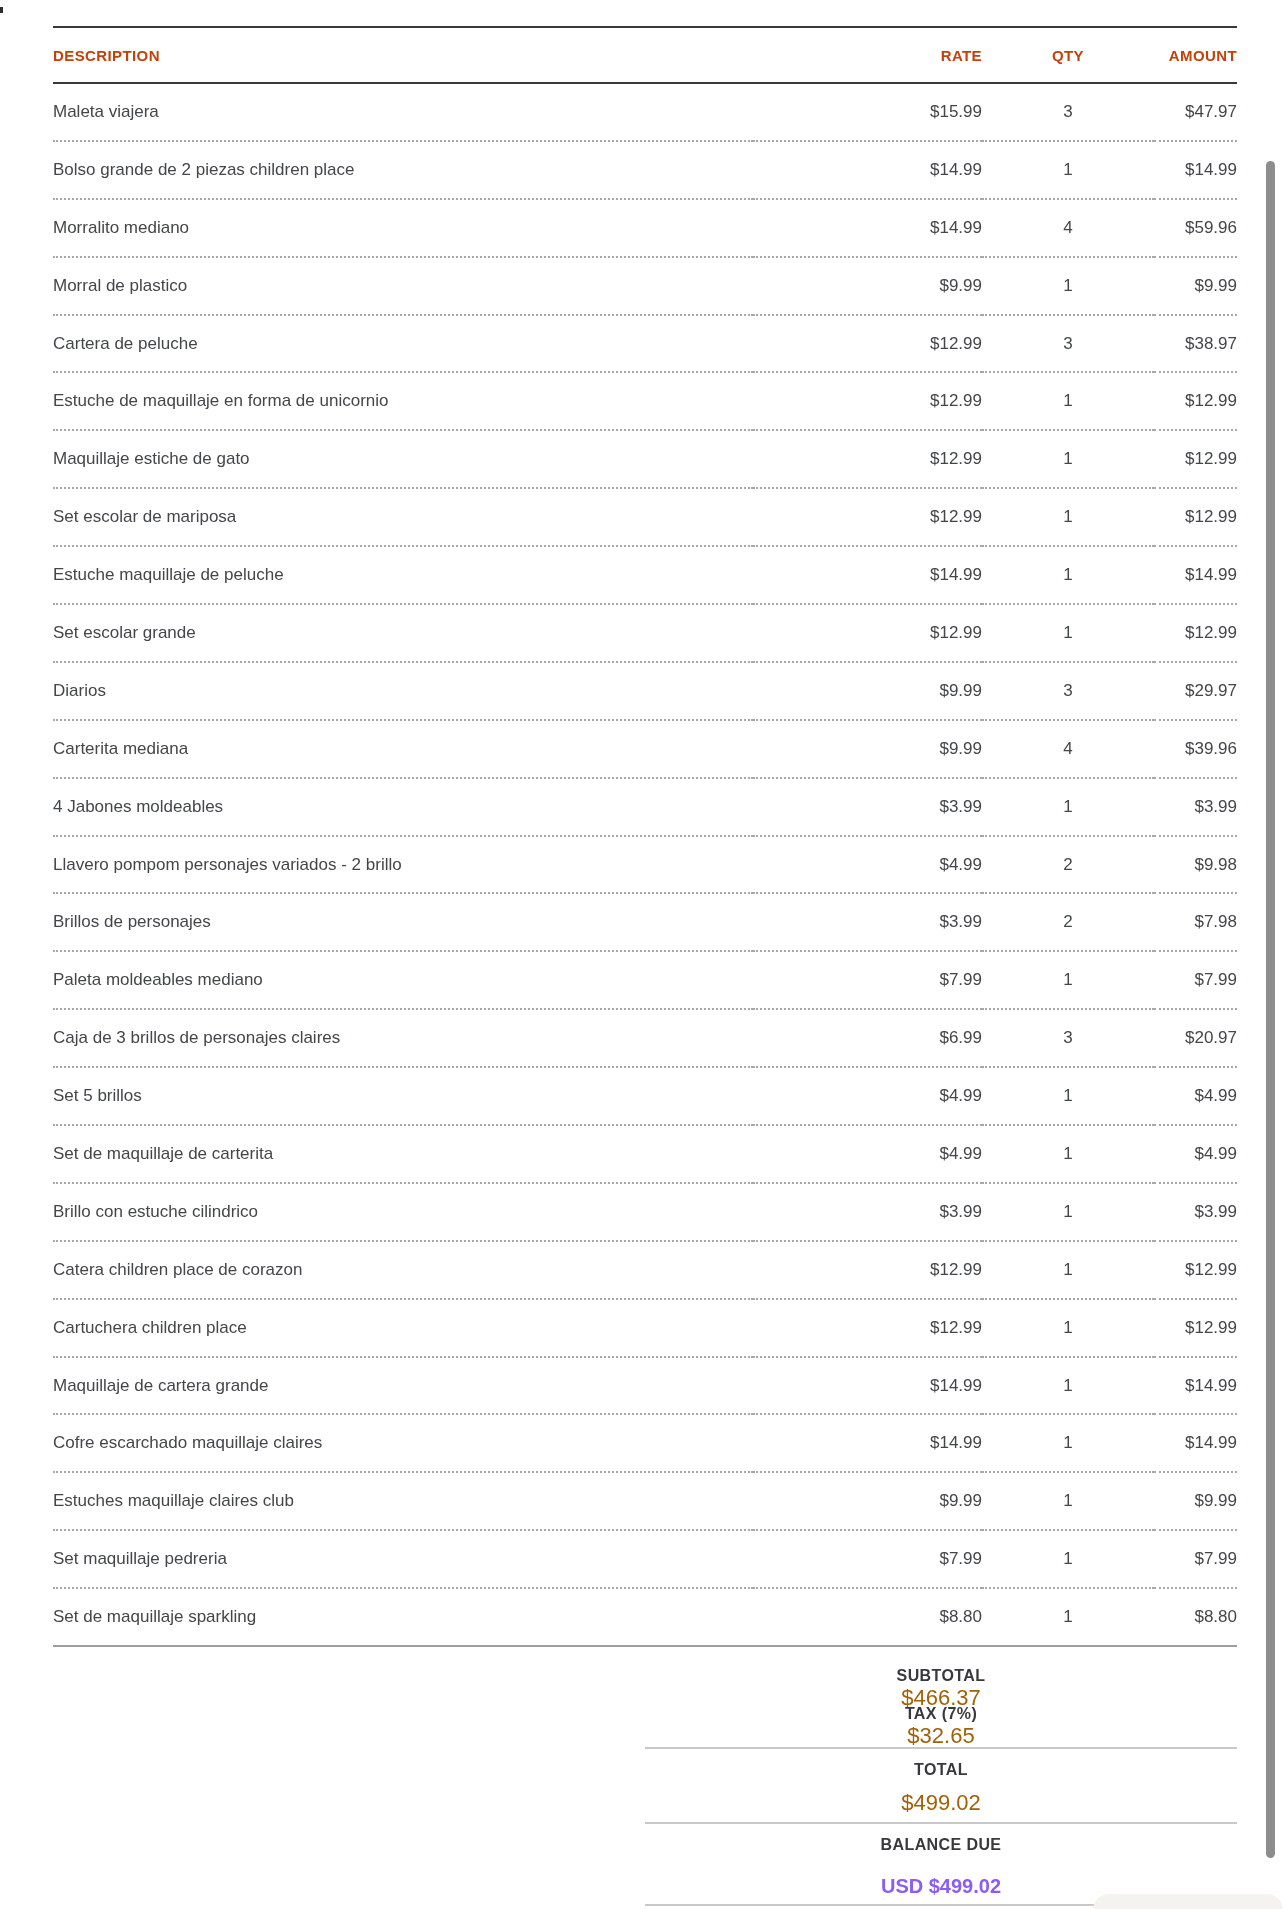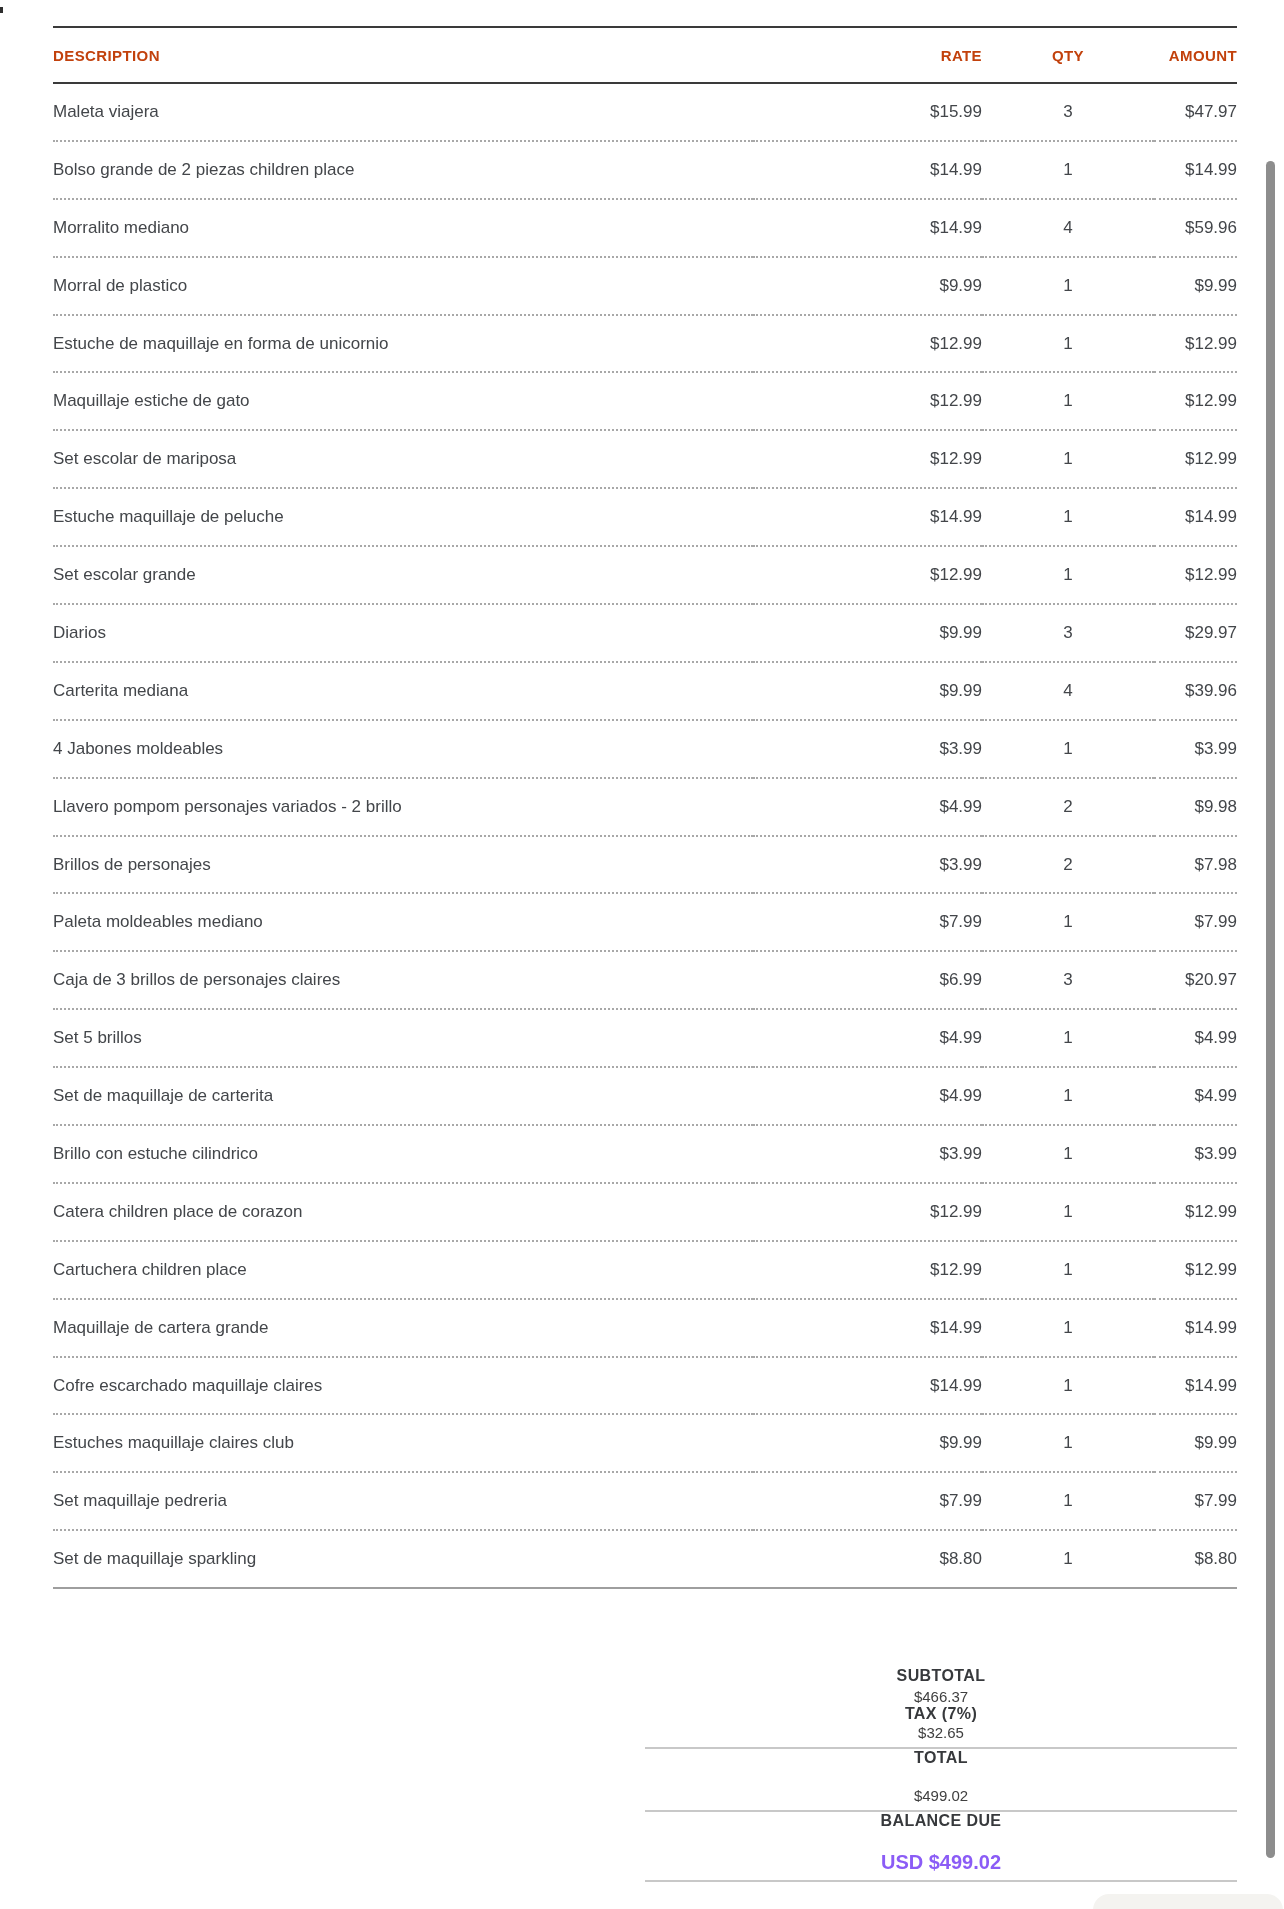--- a/index.html
+++ b/index.html
@@ -52,28 +52,28 @@
   
   .totals {
     position: absolute; left: 645px; top: 1650px; width: 592px;
   }
   .t-row {
     display: flex; justify-content: space-between; align-items: center; flex-direction: column;
   }
   .t-row .t-label {
     font-size: 16px; font-weight: bold; letter-spacing: 0.4px; color: #37393c;
   }
-  .t-row .t-value { font-size: 15px; color: #404040; }
+  .t-row .t-value { font-size: 22px; color: #a16207; }
   .t-subtotal { height: 38px; margin-top: 17px; }
   .t-tax      { height: 36px; }
   .t-total    { height: 55px; }
   .t-balance  { height: 62px; }
   .t-balance .t-value { font-size: 20px; font-weight: bold; color: #8b5cf6; }
   .t-divider { height: 0; border-top: 2px solid #c8c8c8; margin-top: 6px; }
-  .t-divider + .t-row { margin-top: 0; }
+  .t-divider + .t-row { margin-top: 12px; }
 
   
   .scrollbar-thumb {
     position: absolute; left: 1266px; top: 161px;
     width: 9px; height: 1697px;
     background: #8d8d8d;
     border-radius: 4.5px;
   }
 
   
@@ -128,20 +128,26 @@
       <td class="c-amount">$59.96</td>
     </tr>
 
     <tr>
       <td class="c-desc">Morral de plastico</td>
       <td class="c-rate">$9.99</td>
       <td class="c-qty">1</td>
       <td class="c-amount">$9.99</td>
     </tr>
 
+    <tr>
+      <td class="c-desc">Cartera de peluche</td>
+      <td class="c-rate">$12.99</td>
+      <td class="c-qty">3</td>
+      <td class="c-amount">$38.97</td>
+    </tr>
 
     <tr>
       <td class="c-desc">Estuche de maquillaje en forma de unicornio</td>
       <td class="c-rate">$12.99</td>
       <td class="c-qty">1</td>
       <td class="c-amount">$12.99</td>
     </tr>
 
     <tr>
       <td class="c-desc">Maquillaje estiche de gato</td>

